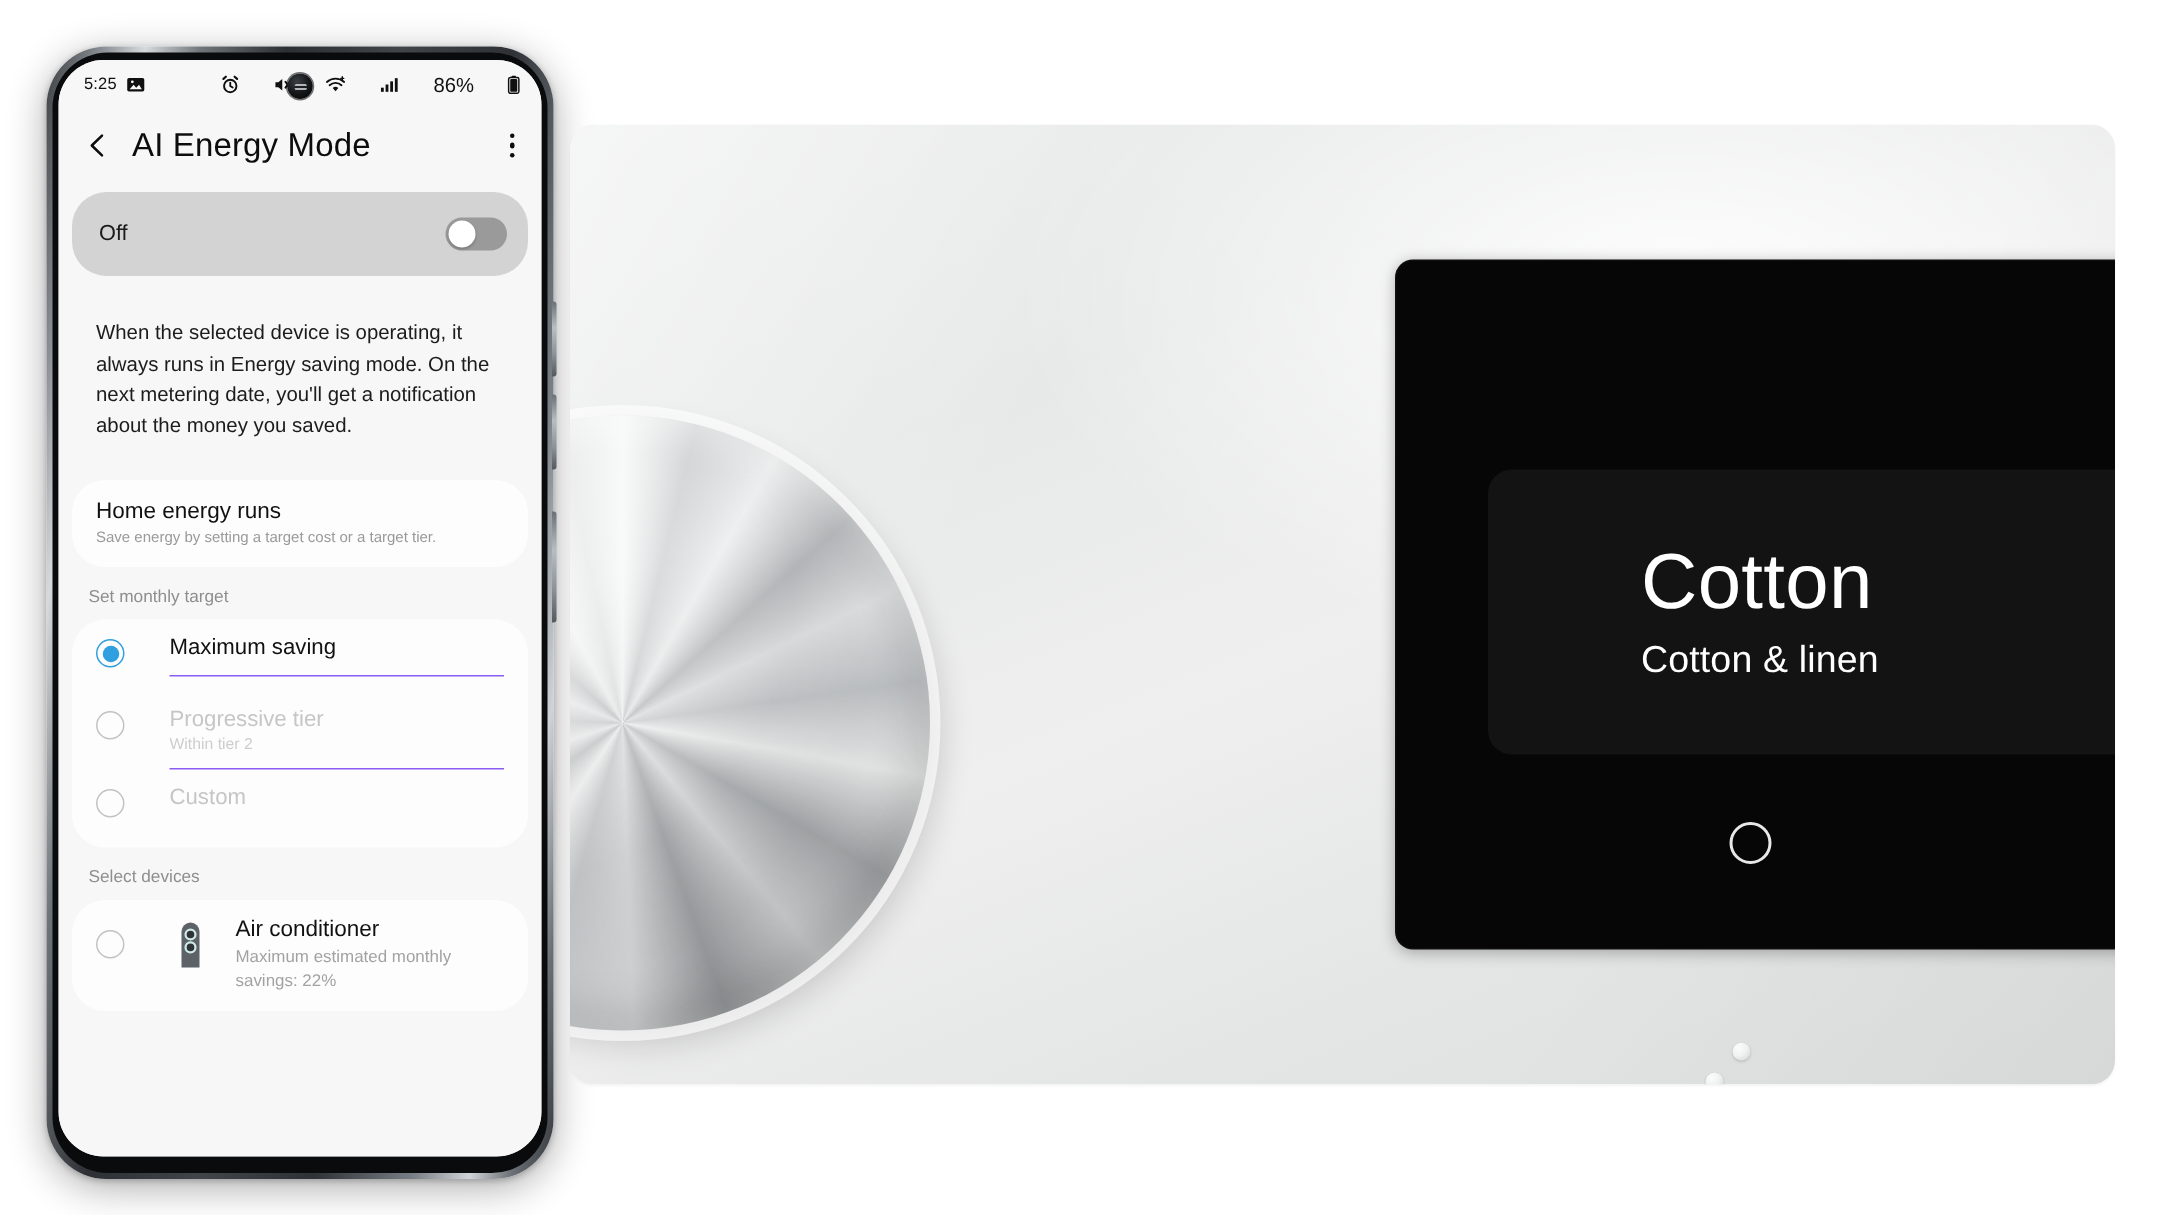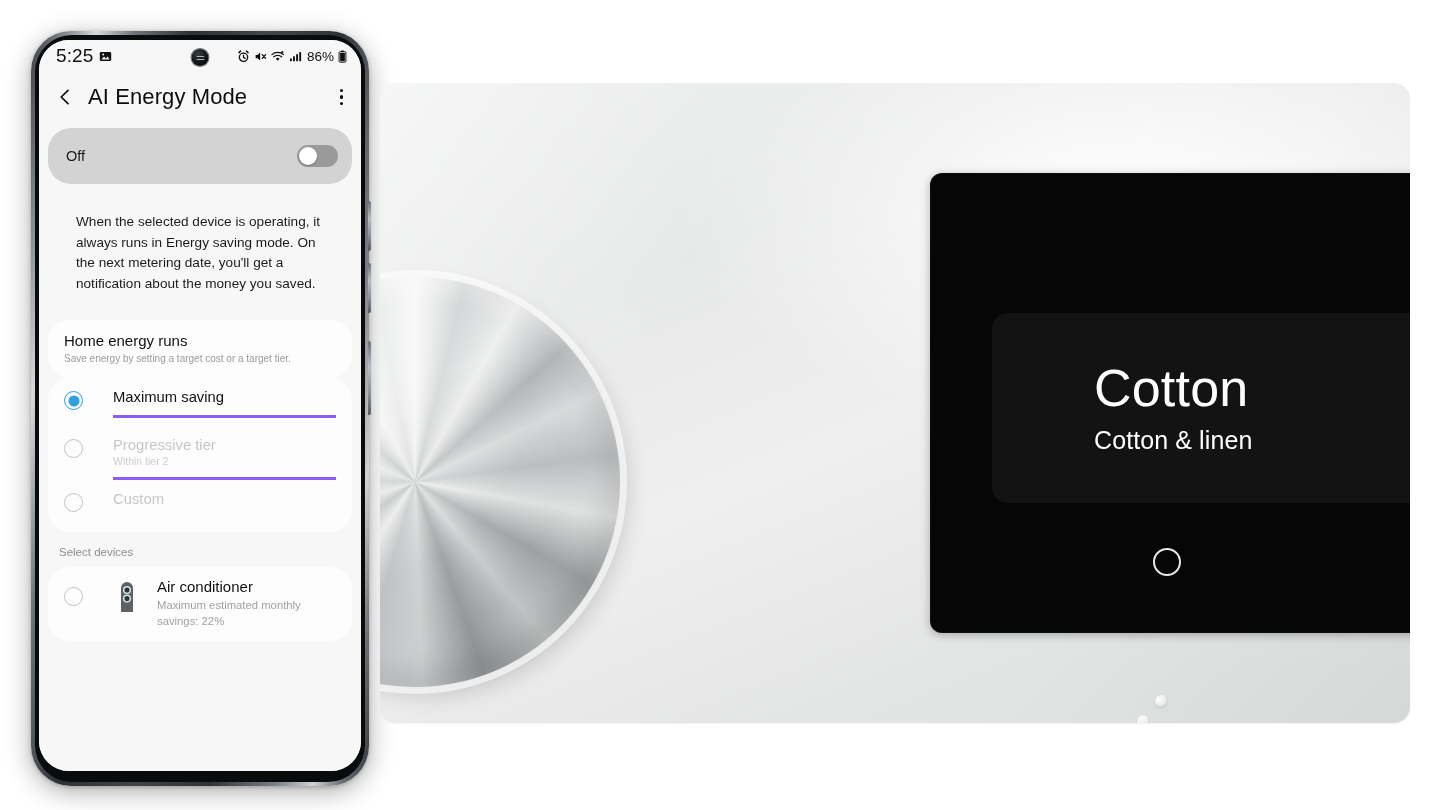--- a/index.html
+++ b/index.html
@@ -41,23 +41,23 @@
   #btn-volume-down { top: 232px; height: 50px; }
   #btn-power { top: 310px; height: 74px; }
 
   
   #status-bar {
     position: relative; height: 32px;
     display: flex; align-items: center;
     padding: 0 14px 0 17px;
     background: #f7f7f7;
   }
-  #status-time { font-size: 19px; color: #101010; letter-spacing: .1px; }
+  #status-time { font-size: 11px; color: #101010; letter-spacing: .1px; }
   #status-left-icons { display: flex; align-items: center; gap: 5px; margin-left: 6px; }
-  #status-right { margin-left: auto; display: flex; align-items: center; gap: 4px; }
+  #status-right { margin-left: auto; display: flex; align-items: center; gap: 22px; }
   .sbicon { display: block; }
   #status-battery-pct { font-size: 13.5px; color: #101010; margin-left: 1px; }
   #camera-punch {
     position: absolute; left: 50%; top: 9px; transform: translateX(-50%);
     width: 17px; height: 17px; border-radius: 50%;
     background: radial-gradient(circle at 38% 32%, #3b3f45 0%, #17191c 46%, #000 100%);
     box-shadow: 0 0 0 1px rgba(0,0,0,.55);
     z-index: 5;
   }
   #camera-punch::after {
@@ -93,21 +93,21 @@
   }
   #master-toggle-switch::after {
     content:""; position:absolute; left:2px; top:2px;
     width:18px; height:18px; border-radius:50%; background:#fff;
     box-shadow: 0 1px 2px rgba(0,0,0,.25);
   }
 
   
   #description-block {
     padding: 28px 25px 26px 25px;
-    font-size: 13.6px; line-height: 20.5px; color: #1c1c1c; margin-left: 12px;
+    font-size: 13.6px; line-height: 20.5px; color: #1c1c1c;
   }
 
   
   .card { background: #fdfdfd; border-radius: 22px; margin: 0 9px; }
 
   #home-energy-card { padding: 12px 16px 14px 16px; }
   #home-energy-title { font-size: 15px; color: #111; }
   #home-energy-sub { font-size: 10px; color: #9a9a9a; margin-top: 4px; }
 
   .section-header { font-size: 11.5px; color: #8e8e8e; padding: 14px 20px 9px 20px; }
@@ -117,21 +117,21 @@
   .radio {
     width: 19px; height: 19px; border-radius: 50%;
     border: 1.8px solid #c2c2c2; flex: 0 0 auto; margin-top: 13px;
     position: relative; background: transparent;
   }
   .radio.checked { border-color: #2f9fdf; }
   .radio.checked::after {
     content:""; position:absolute; left:50%; top:50%; transform: translate(-50%,-50%);
     width: 11px; height: 11px; border-radius: 50%; background: #2f9fdf;
   }
-  .option-text-wrap { flex: 1; margin-left: 30px; padding: 11px 0 10px 0; border-bottom: 3px solid #8b5cf6; }
+  .option-text-wrap { flex: 1; margin-left: 30px; padding: 11px 0 10px 0; border-bottom: 1px solid #8b5cf6; }
   .option-row:last-child .option-text-wrap { border-bottom: none; }
   .option-title { font-size: 14.8px; color: #111; }
   .option-title.disabled { color: #c6c6c6; }
   .option-sub { font-size: 10.5px; color: #cdcdcd; margin-top: 2px; }
 
   
   #devices-card { padding: 0; overflow: hidden; }
   .device-row { display: flex; align-items: flex-start; padding: 0 16px; cursor: pointer; }
   .device-icon-wrap { width: 32px; margin-left: 28px; margin-top: 14px; display:flex; justify-content:center; flex:0 0 auto;}
   .device-text-wrap { flex: 1; margin-left: 14px; padding: 11px 0 12px 0; border-bottom: 1px solid #ececec; }
@@ -290,20 +290,21 @@
           <span id="master-toggle-switch"></span>
         </div>
 
         <div id="description-block">When the selected device is operating, it always runs in Energy saving mode. On the next metering date, you'll get a notification about the money you saved.</div>
 
         <div class="card" id="home-energy-card">
           <div id="home-energy-title">Home energy runs</div>
           <div id="home-energy-sub">Save energy by setting a target cost or a target tier.</div>
         </div>
 
+        <div class="section-header">Set monthly target</div>
 
         <div class="card" id="target-options-card">
           <div class="option-row">
             <span class="radio checked"></span>
             <span class="option-text-wrap">
               <span class="option-title" style="display:block">Maximum saving</span>
             </span>
           </div>
           <div class="option-row">
             <span class="radio"></span>

